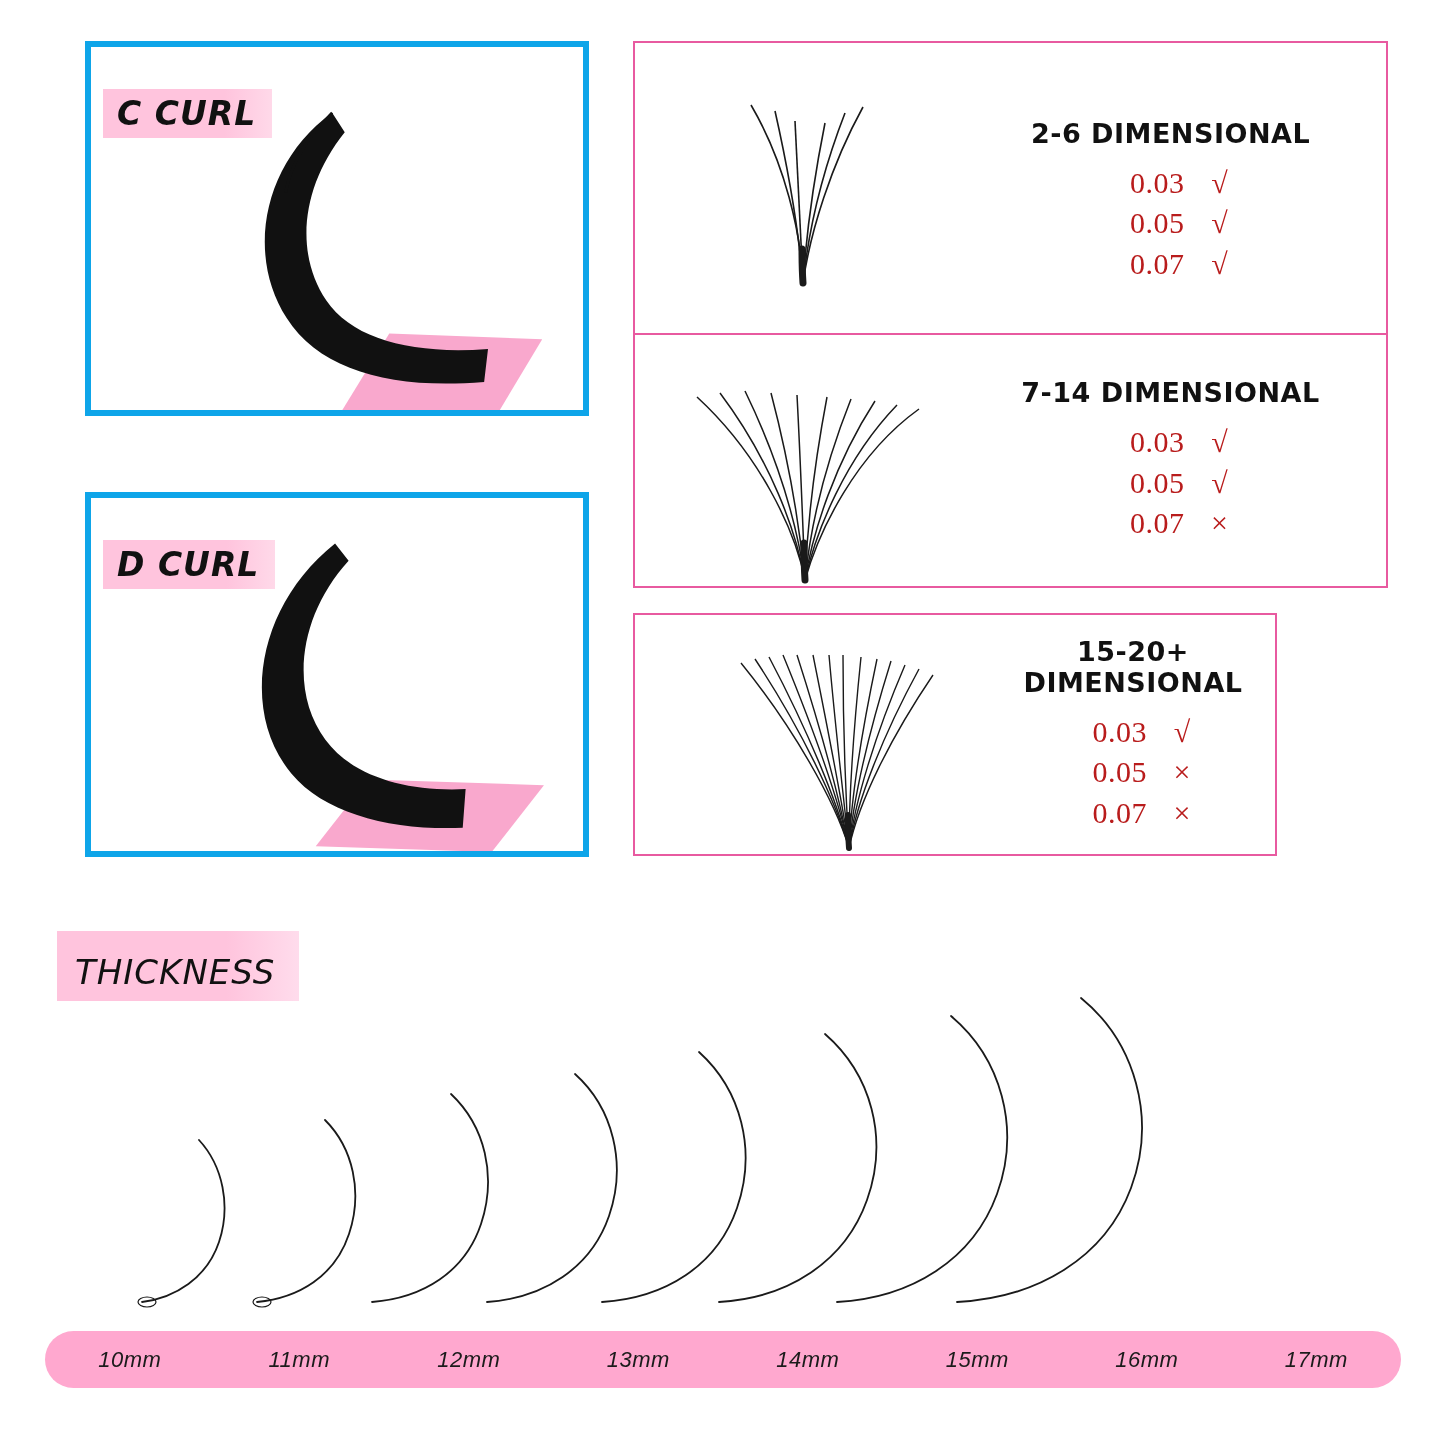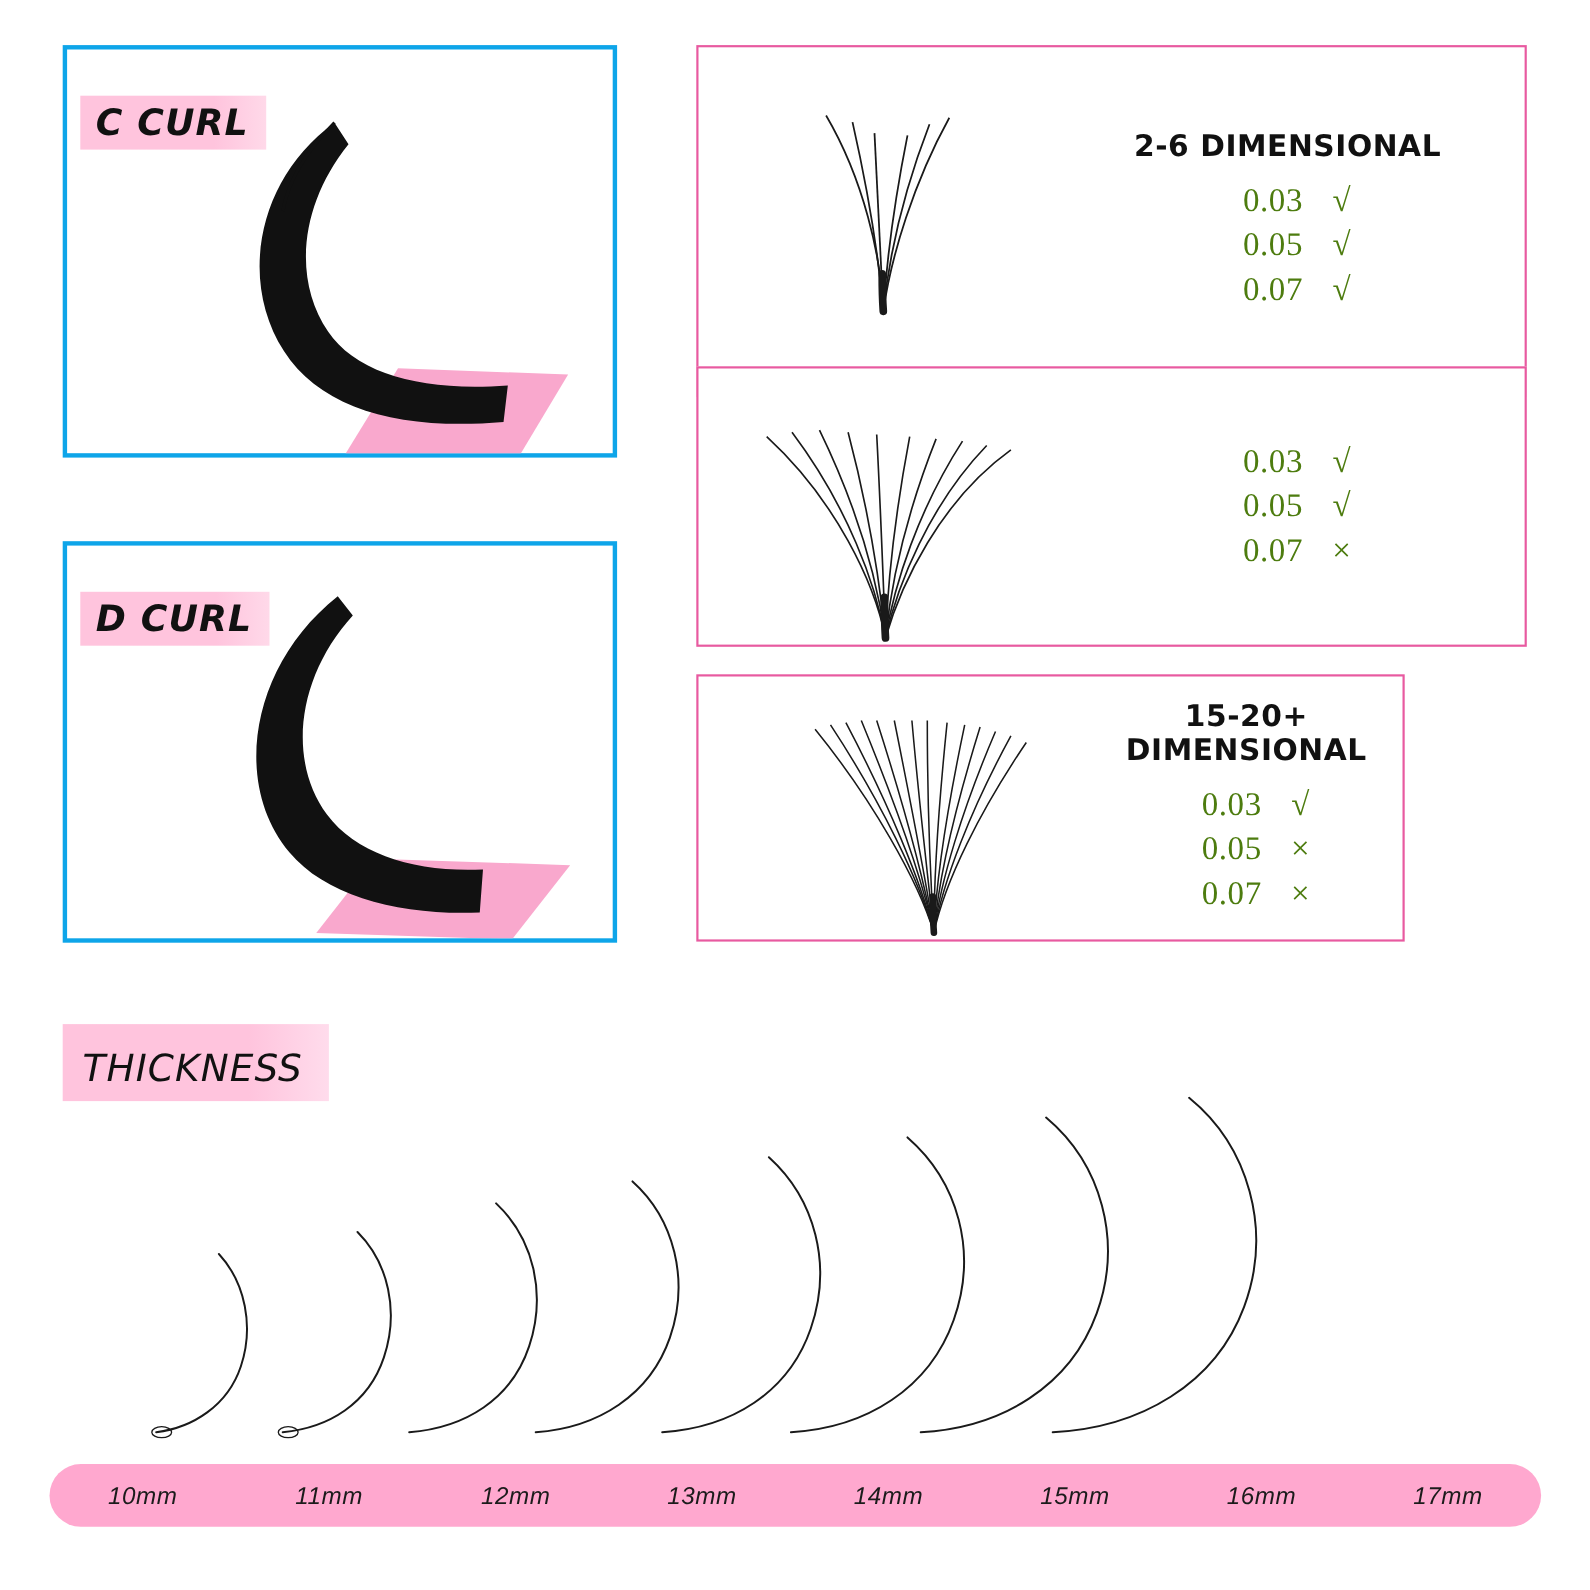--- a/index.html
+++ b/index.html
@@ -11,23 +11,24 @@
     width: 1445px;
     height: 1445px;
     font-family: "Liberation Sans", sans-serif;
     position: relative;
     overflow: hidden;
   }
 
   
   .curl-panel {
     position: absolute;
-    border: 4px solid #0ea5e9;
+    border: 6px solid #0ea5e9;
     background: #ffffff;
     box-sizing: border-box;
+    margin-left: 28px;
   }
   #curl-panel-0 { left: 57px; top: 41px; width: 504px; height: 375px; }
   #curl-panel-1 { left: 57px; top: 492px; width: 504px; height: 365px; }
 
   .curl-label {
     position: absolute;
     left: 12px;
     top: 42px;
     padding: 5px 16px 5px 14px;
     font-family: "DejaVu Sans", sans-serif;
@@ -81,21 +82,21 @@
   }
   .dim-rows {
     display: inline-block;
   }
   .dim-row {
     display: flex;
     align-items: center;
     justify-content: flex-start;
     font-family: "Liberation Serif", serif;
     font-size: 30px;
-    color: #4d7c0f;
+    color: #b91c1c;
     line-height: 1.35;
   }
   .dim-val {
     width: 98px;
     text-align: right;
     letter-spacing: 0.5px;
   }
   .dim-mark {
     width: 70px;
     text-align: center;
@@ -212,20 +213,21 @@
         <path d="M170,245 C172,196 178,136 192,62"></path>
         <path d="M170,245 C175,196 189,132 216,64"></path>
         <path d="M170,245 C178,196 200,128 240,66"></path>
         <path d="M170,245 C181,196 210,124 262,70"></path>
         <path d="M170,245 C184,196 220,120 284,74"></path>
       </g>
       <path d="M170,245 C169,230 169,218 169,208" stroke="#1a1a1a" stroke-width="7" fill="none" stroke-linecap="round"></path>
     </svg>
   </div>
   <div class="dim-info">
+    <div class="dim-title">7-14 DIMENSIONAL</div>
     <div class="dim-rows">
       <div class="dim-row">
         <span class="dim-val">0.03</span>
         <span class="dim-mark">√</span>
       </div>
       <div class="dim-row">
         <span class="dim-val">0.05</span>
         <span class="dim-mark">√</span>
       </div>
       <div class="dim-row">

